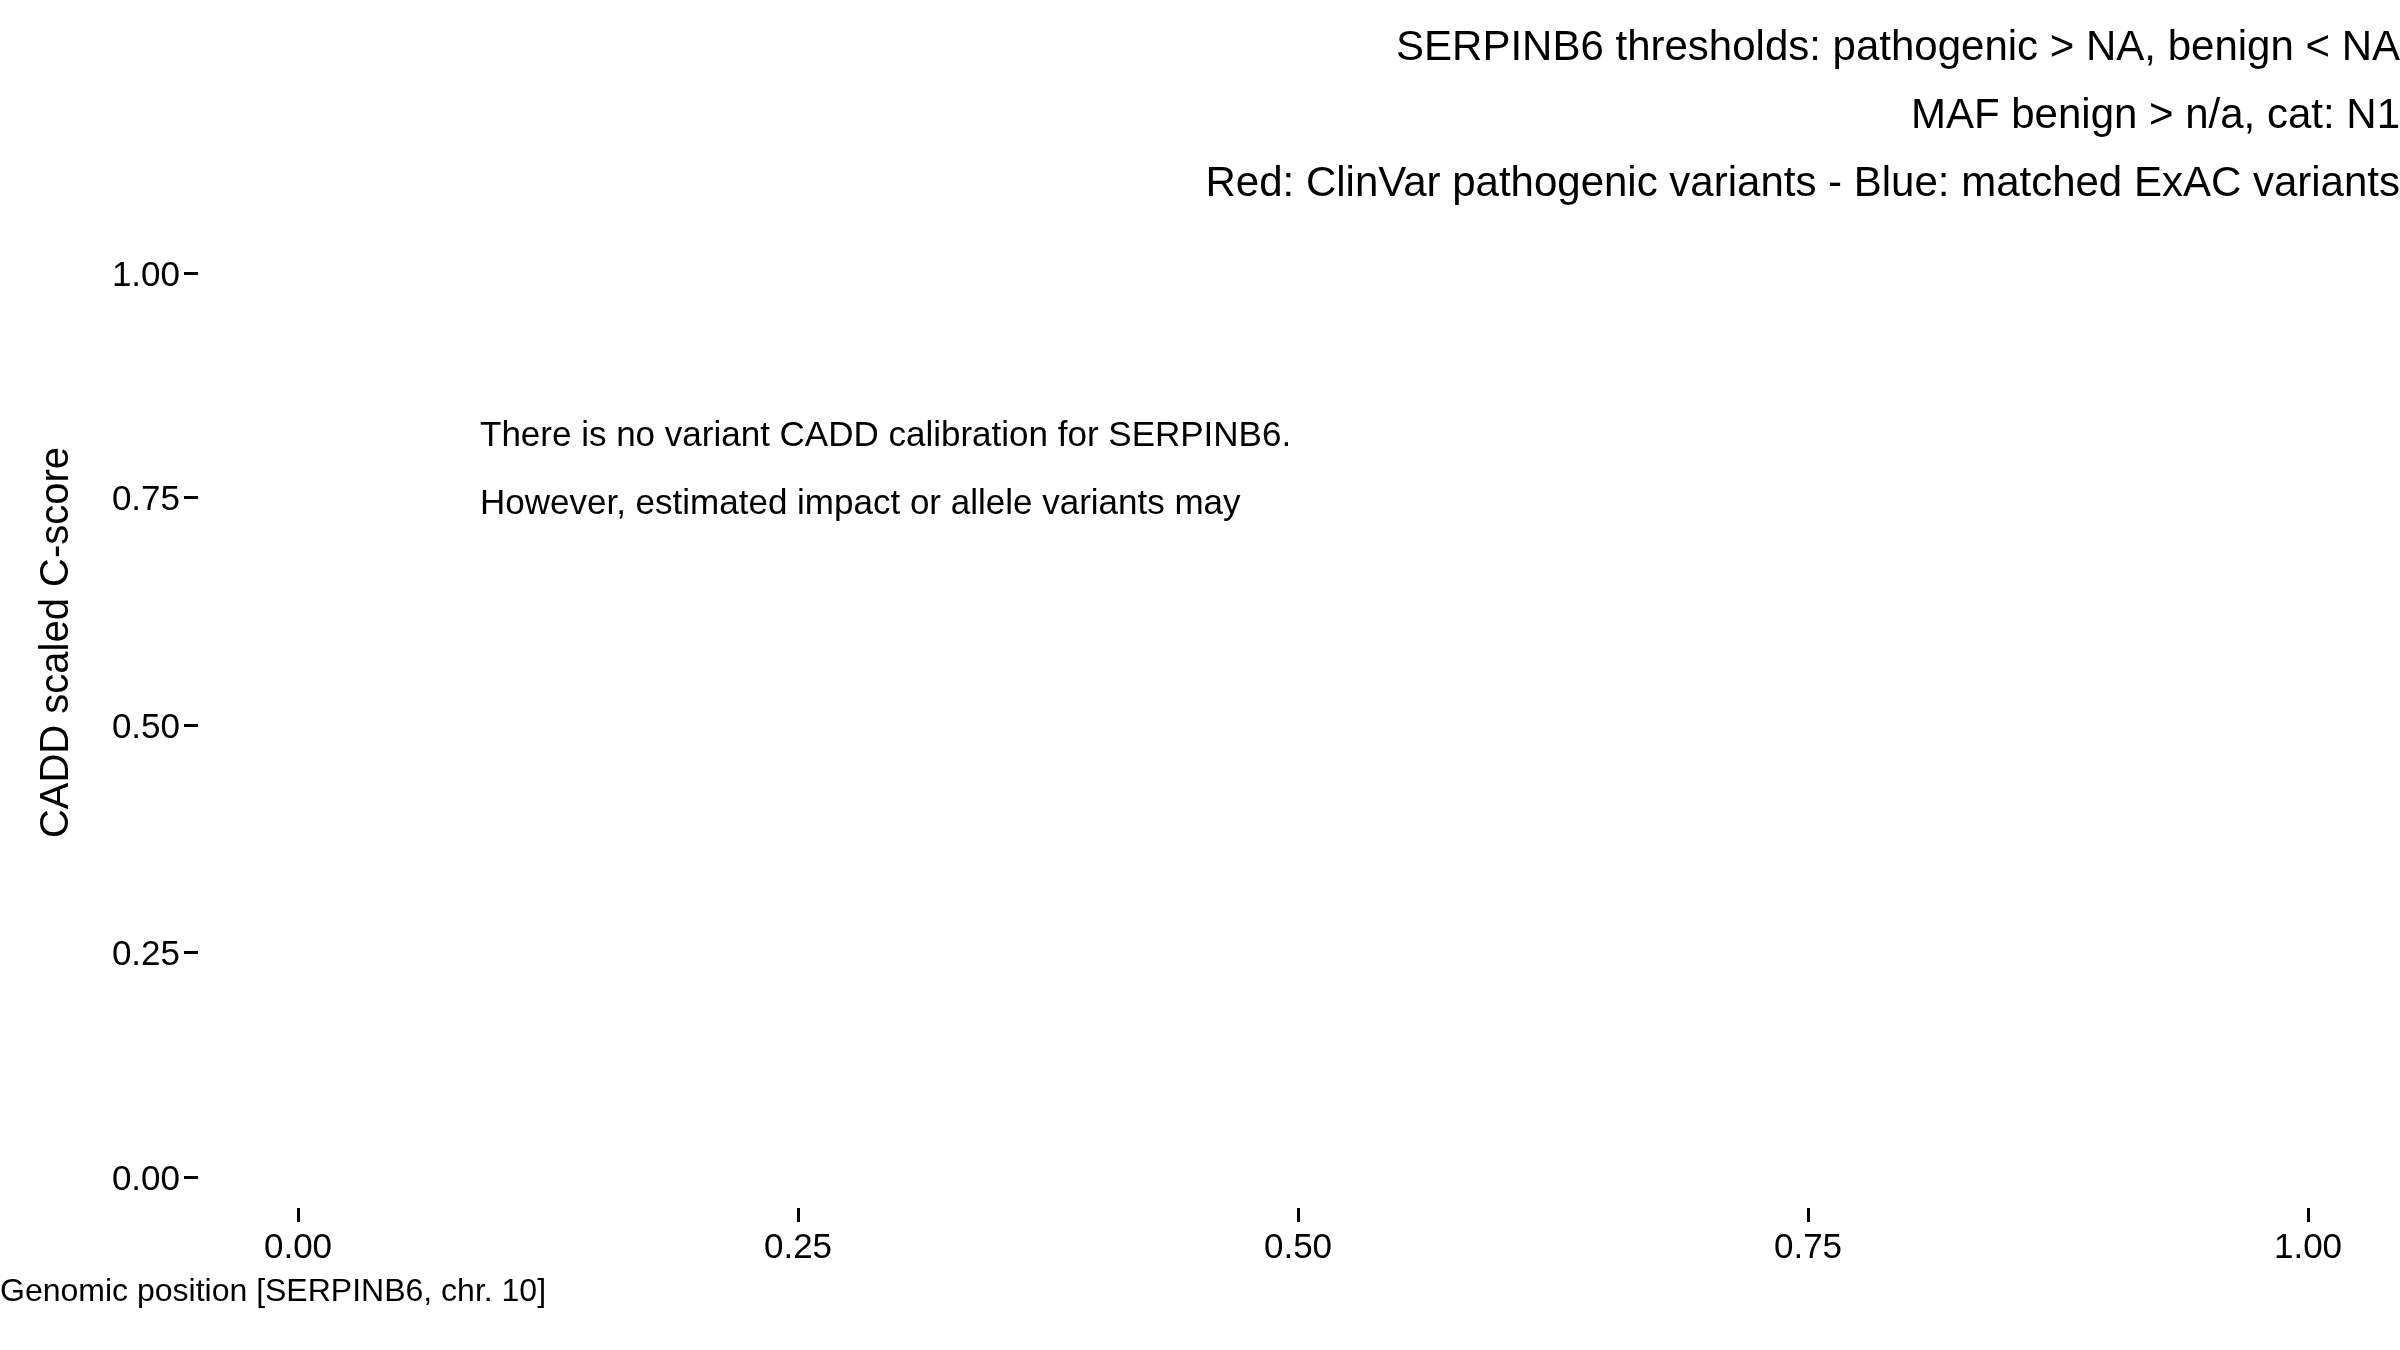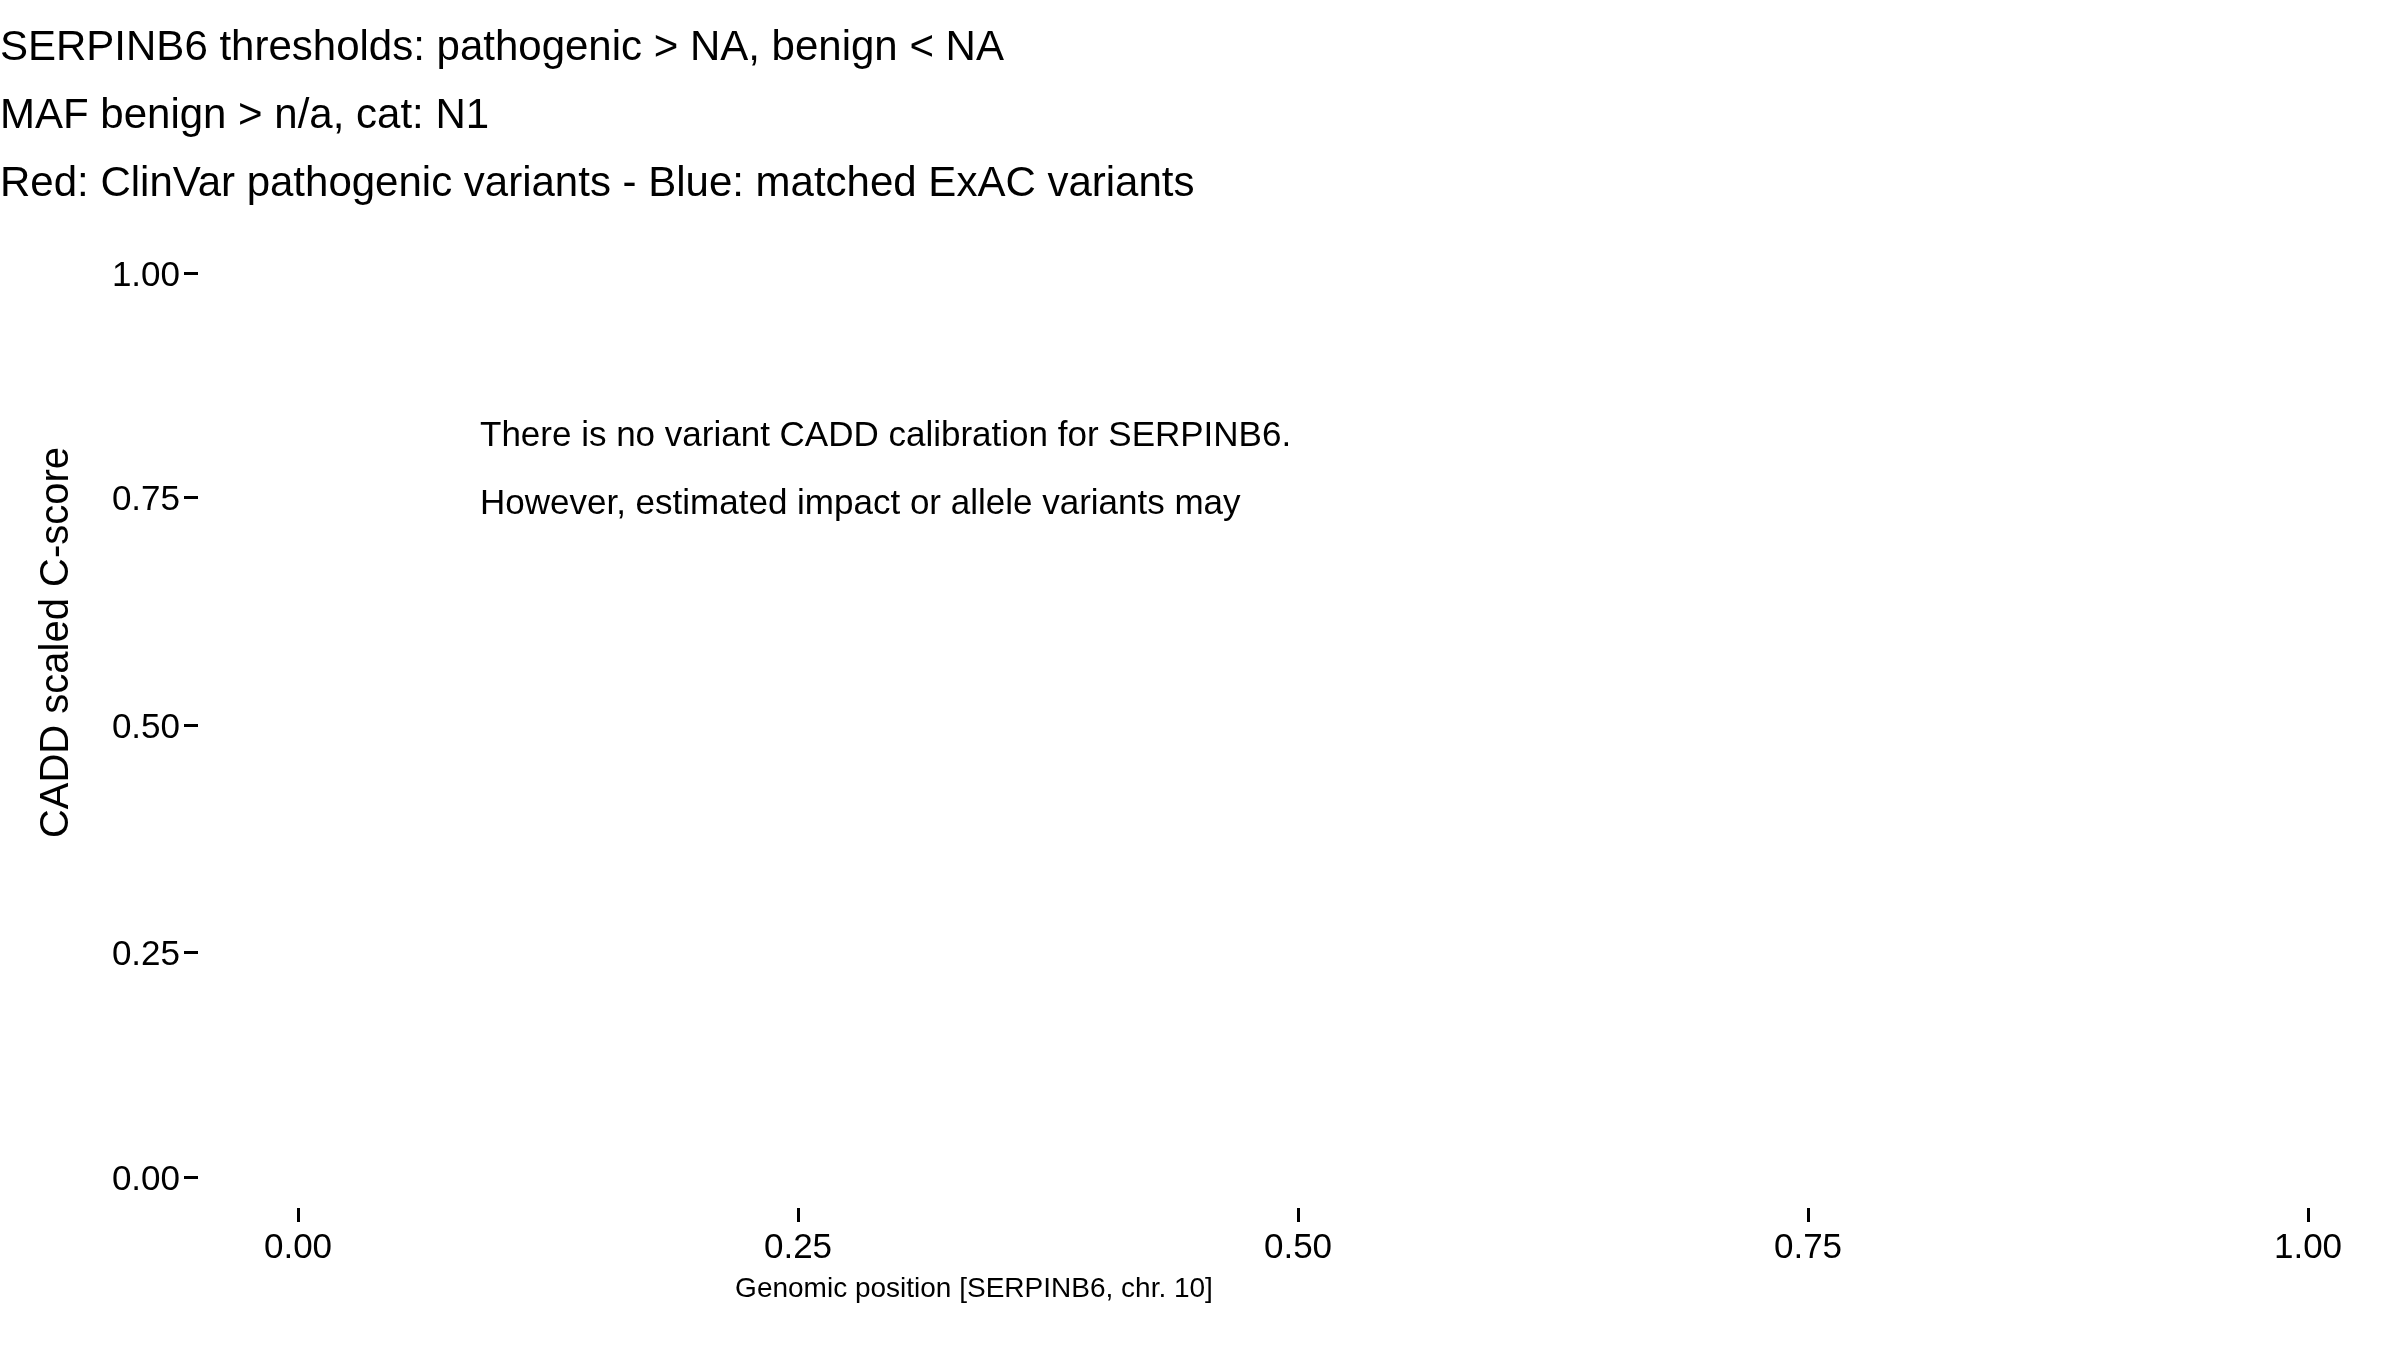--- a/index.html
+++ b/index.html
@@ -20,21 +20,21 @@
     width: 2400px;
     height: 1350px;
   }
 
   
   .title-block {
     position: absolute;
     left: 0;
     top: 12px;
     width: 2400px;
-    text-align: left;
+    text-align: right;
   }
   .title-line {
     font-size: 42px;
     line-height: 68px;
     color: #000000;
     white-space: pre;
   }
 
   
   .ylab {
@@ -46,22 +46,21 @@
     font-size: 40px;
     transform: rotate(-90deg);
     transform-origin: center center;
     white-space: pre;
   }
   .xlab {
     position: absolute;
     left: 0;
     top: 1272px;
     width: 1948px;
-    text-align: center;
-    font-size: 28px;
+    font-size: 32px;
     white-space: pre;
   }
 
   
   .ytick-label {
     position: absolute;
     right: 0;
     width: 160px;
     text-align: right;
     font-size: 35px;

